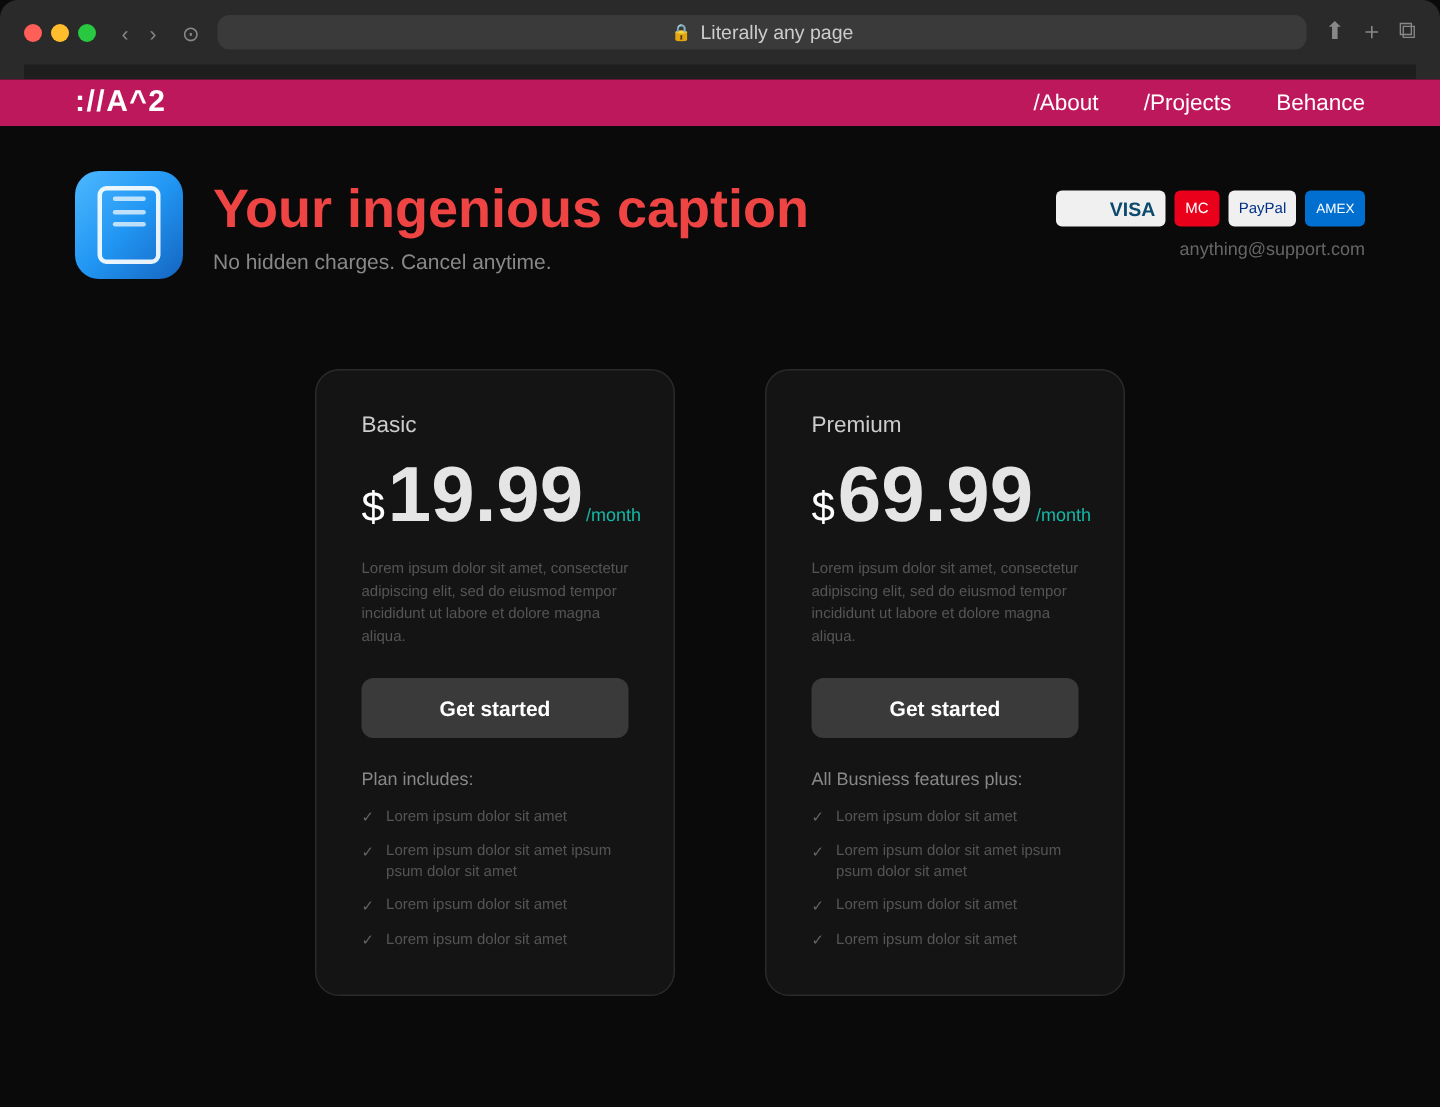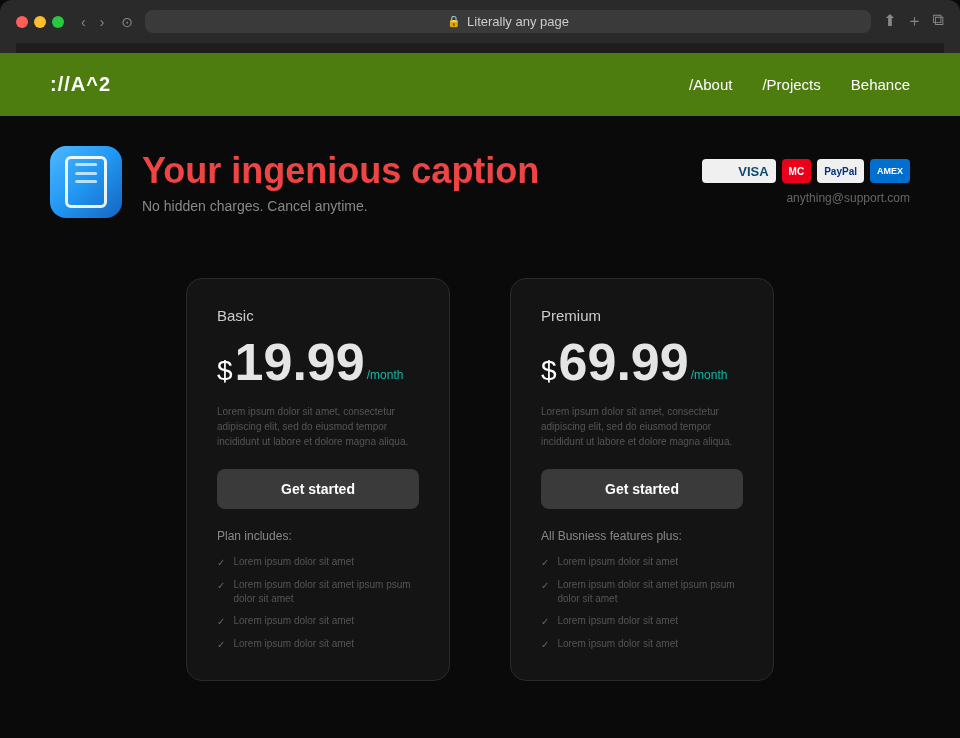--- a/index.html
+++ b/index.html
@@ -94,22 +94,22 @@
     .page {
       background: #0a0a0a;
       min-height: 680px;
     }
 
     
     nav {
       display: flex;
       align-items: center;
       justify-content: space-between;
-      padding: 20px 50px;
-      background: #4d7c0f;
+      padding: 4px 50px;
+      background: #be185d;
     }
 
     .logo {
       color: #fff;
       font-size: 20px;
       font-weight: 700;
       letter-spacing: 1px;
     }
 
     .nav-links {
@@ -207,21 +207,21 @@
       gap: 6px;
       justify-content: flex-end;
       margin-bottom: 8px;
     }
 
     .payment-card {
       background: #f0f0f0;
       border-radius: 4px;
       padding: 3px 7px;
       font-size: 10px;
-      font-weight: 700;
+      font-weight: 400;
       color: #333;
       display: flex;
       align-items: center;
       height: 24px;
     }
 
     .payment-card.visa { color: #0c4a6e; font-size: 13px; font-weight: 900; padding-left: 36px; }
     .payment-card.mc { background: #eb001b; color: #fff; position: relative; overflow: hidden; }
     .payment-card.paypal { color: #003087; }
     .payment-card.amex { background: #016fd0; color: #fff; font-size: 9px; }
@@ -237,21 +237,21 @@
       justify-content: center;
       gap: 60px;
       padding: 20px 50px 40px;
     }
 
     .pricing-card {
       background: #141414;
       border: 1px solid #2a2a2a;
       border-radius: 16px;
       padding: 28px 30px;
-      width: 264px;
+      width: 240px;
     }
 
     .plan-name {
       font-size: 15px;
       color: #ccc;
       margin-bottom: 12px;
       font-weight: 400;
     }
 
     .price-row {

